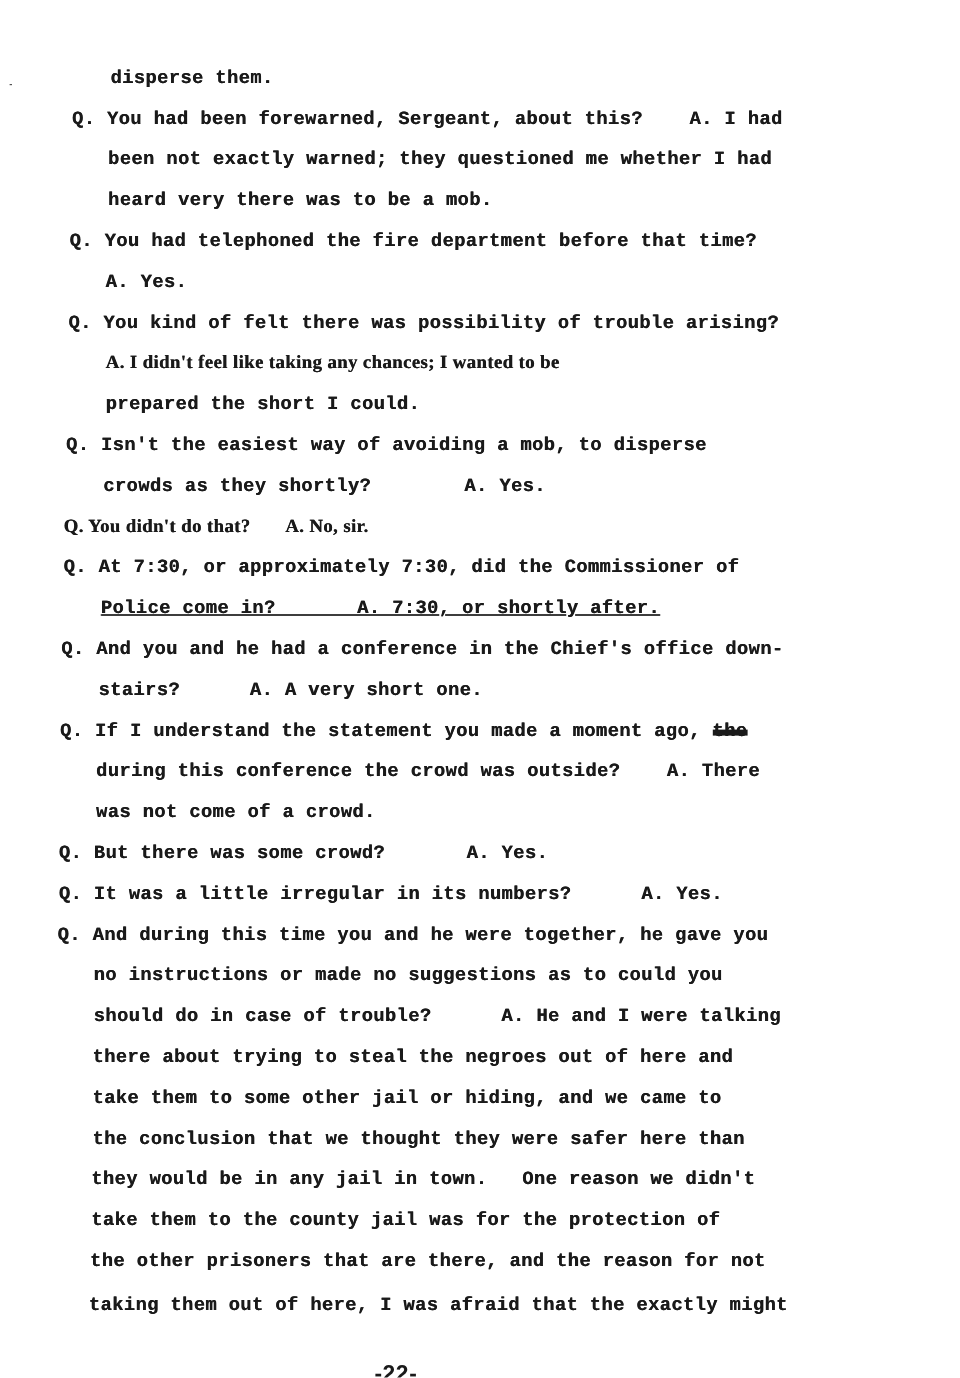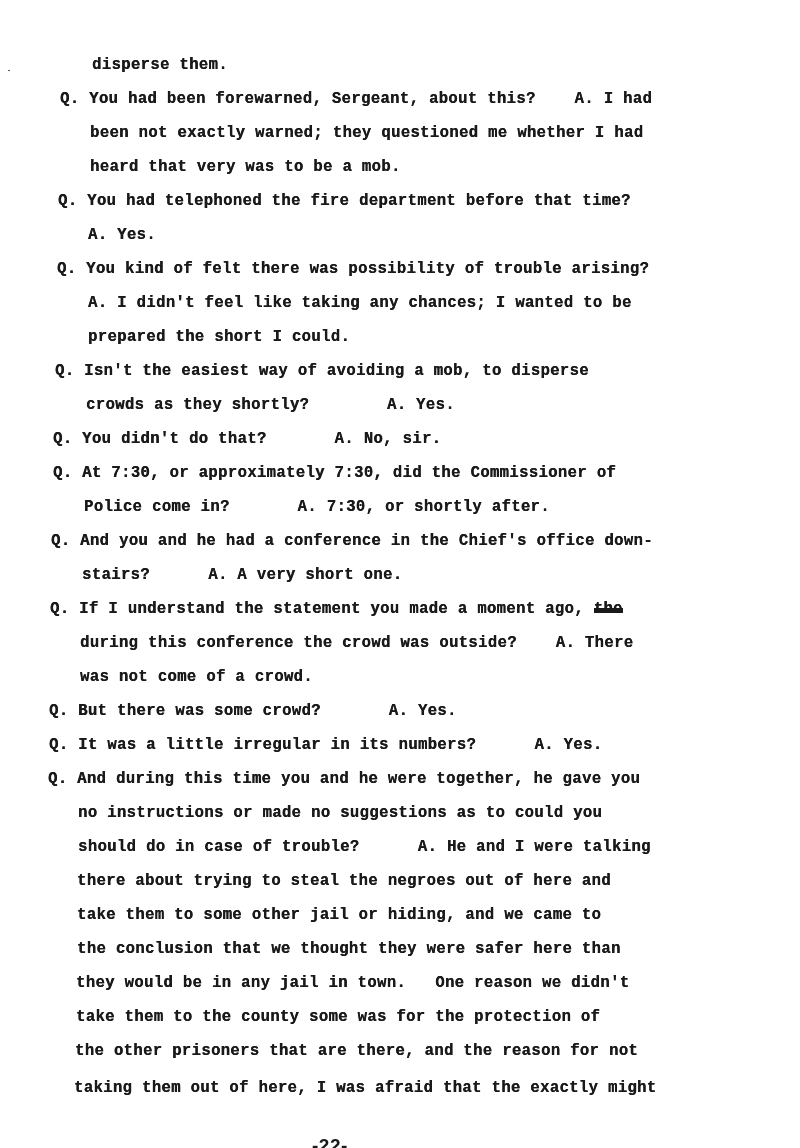--- a/index.html
+++ b/index.html
@@ -56,46 +56,46 @@
     }
   </style>
 </head>
 <body>
 
 <div class="page">
   <div id="lines">
       <div class="line" style="left: 92px; top: 33px;"><span>disperse them.</span></div>
       <div class="line" style="left: 60px; top: 67px;"><span>Q. You had been forewarned, Sergeant, about this?    A. I had</span></div>
       <div class="line" style="left: 90px; top: 101px;"><span>been not exactly warned; they questioned me whether I had</span></div>
-      <div class="line" style="left: 90px; top: 135px;"><span>heard that very was to be a mob.</span></div>
+      <div class="line" style="left: 90px; top: 135px;"><span>heard very there was to be a mob.</span></div>
       <div class="line" style="left: 58px; top: 169px;"><span>Q. You had telephoned the fire department before that time?</span></div>
       <div class="line" style="left: 88px; top: 203px;"><span>A. Yes.</span></div>
       <div class="line" style="left: 57px; top: 237px;"><span>Q. You kind of felt there was possibility of trouble arising?</span></div>
-      <div class="line" style="left: 88px; top: 271px;"><span>A. I didn't feel like taking any chances; I wanted to be</span></div>
+      <div class="line" style="left: 88px; top: 271px; font-family: Liberation Serif, serif;"><span>A. I didn't feel like taking any chances; I wanted to be</span></div>
       <div class="line" style="left: 88px; top: 305px;"><span>prepared the short I could.</span></div>
       <div class="line" style="left: 55px; top: 339px;"><span>Q. Isn't the easiest way of avoiding a mob, to disperse</span></div>
       <div class="line" style="left: 86px; top: 373px;"><span>crowds as they shortly?        A. Yes.</span></div>
-      <div class="line" style="left: 53px; top: 407px;"><span>Q. You didn't do that?       A. No, sir.</span></div>
+      <div class="line" style="left: 53px; top: 407px; font-family: Liberation Serif, serif;"><span>Q. You didn't do that?       A. No, sir.</span></div>
       <div class="line" style="left: 53px; top: 441px;"><span>Q. At 7:30, or approximately 7:30, did the Commissioner of</span></div>
-      <div class="line" style="left: 84px; top: 475px;"><span>Police come in?       A. 7:30, or shortly after.</span></div>
+      <div class="line" style="left: 84px; top: 475px; text-decoration: underline;"><span>Police come in?       A. 7:30, or shortly after.</span></div>
       <div class="line" style="left: 51px; top: 509px; text-align: right;"><span>Q. And you and he had a conference in the Chief's office down-</span></div>
       <div class="line" style="left: 82px; top: 543px;"><span>stairs?      A. A very short one.</span></div>
       <div class="line" style="left: 50px; top: 577px;"><span>Q. If I understand the statement you made a moment ago, </span><span class="struck">the</span></div>
       <div class="line" style="left: 80px; top: 611px;"><span>during this conference the crowd was outside?    A. There</span></div>
       <div class="line" style="left: 80px; top: 645px;"><span>was not come of a crowd.</span></div>
       <div class="line" style="left: 49px; top: 679px;"><span>Q. But there was some crowd?       A. Yes.</span></div>
       <div class="line" style="left: 49px; top: 713px;"><span>Q. It was a little irregular in its numbers?      A. Yes.</span></div>
       <div class="line" style="left: 48px; top: 747px;"><span>Q. And during this time you and he were together, he gave you</span></div>
       <div class="line" style="left: 78px; top: 781px;"><span>no instructions or made no suggestions as to could you</span></div>
       <div class="line" style="left: 78px; top: 815px;"><span>should do in case of trouble?      A. He and I were talking</span></div>
       <div class="line" style="left: 77px; top: 849px;"><span>there about trying to steal the negroes out of here and</span></div>
       <div class="line" style="left: 77px; top: 883px;"><span>take them to some other jail or hiding, and we came to</span></div>
       <div class="line" style="left: 77px; top: 917px;"><span>the conclusion that we thought they were safer here than</span></div>
       <div class="line" style="left: 76px; top: 951px;"><span>they would be in any jail in town.   One reason we didn't</span></div>
-      <div class="line" style="left: 76px; top: 985px;"><span>take them to the county some was for the protection of</span></div>
+      <div class="line" style="left: 76px; top: 985px;"><span>take them to the county jail was for the protection of</span></div>
       <div class="line" style="left: 75px; top: 1019px;"><span>the other prisoners that are there, and the reason for not</span></div>
       <div class="line" style="left: 74px; top: 1056px;"><span>taking them out of here, I was afraid that the exactly might</span></div>
     </div>
   <div class="page-number">-22-</div>
 
   <div class="speck" style="left:8px;top:48px;"></div>
   <div class="speck" style="left:283px;top:1133px;"></div>
   <div class="speck" style="left:322px;top:1133px;"></div>
   <div class="speck" style="left:330px;top:1133px;"></div>
   <div class="speck" style="left:345px;top:1133px;"></div>

